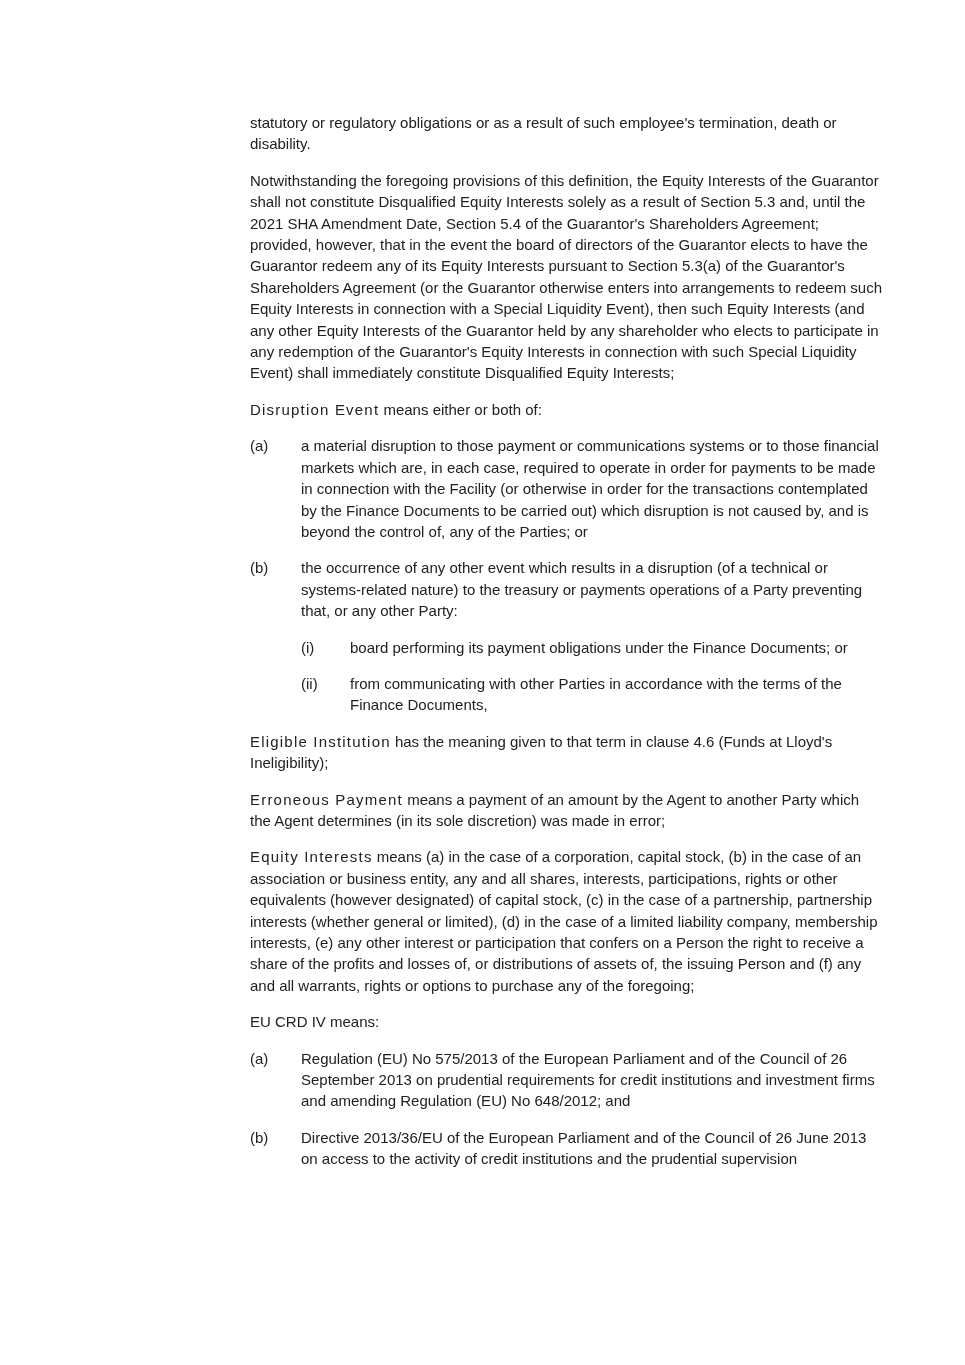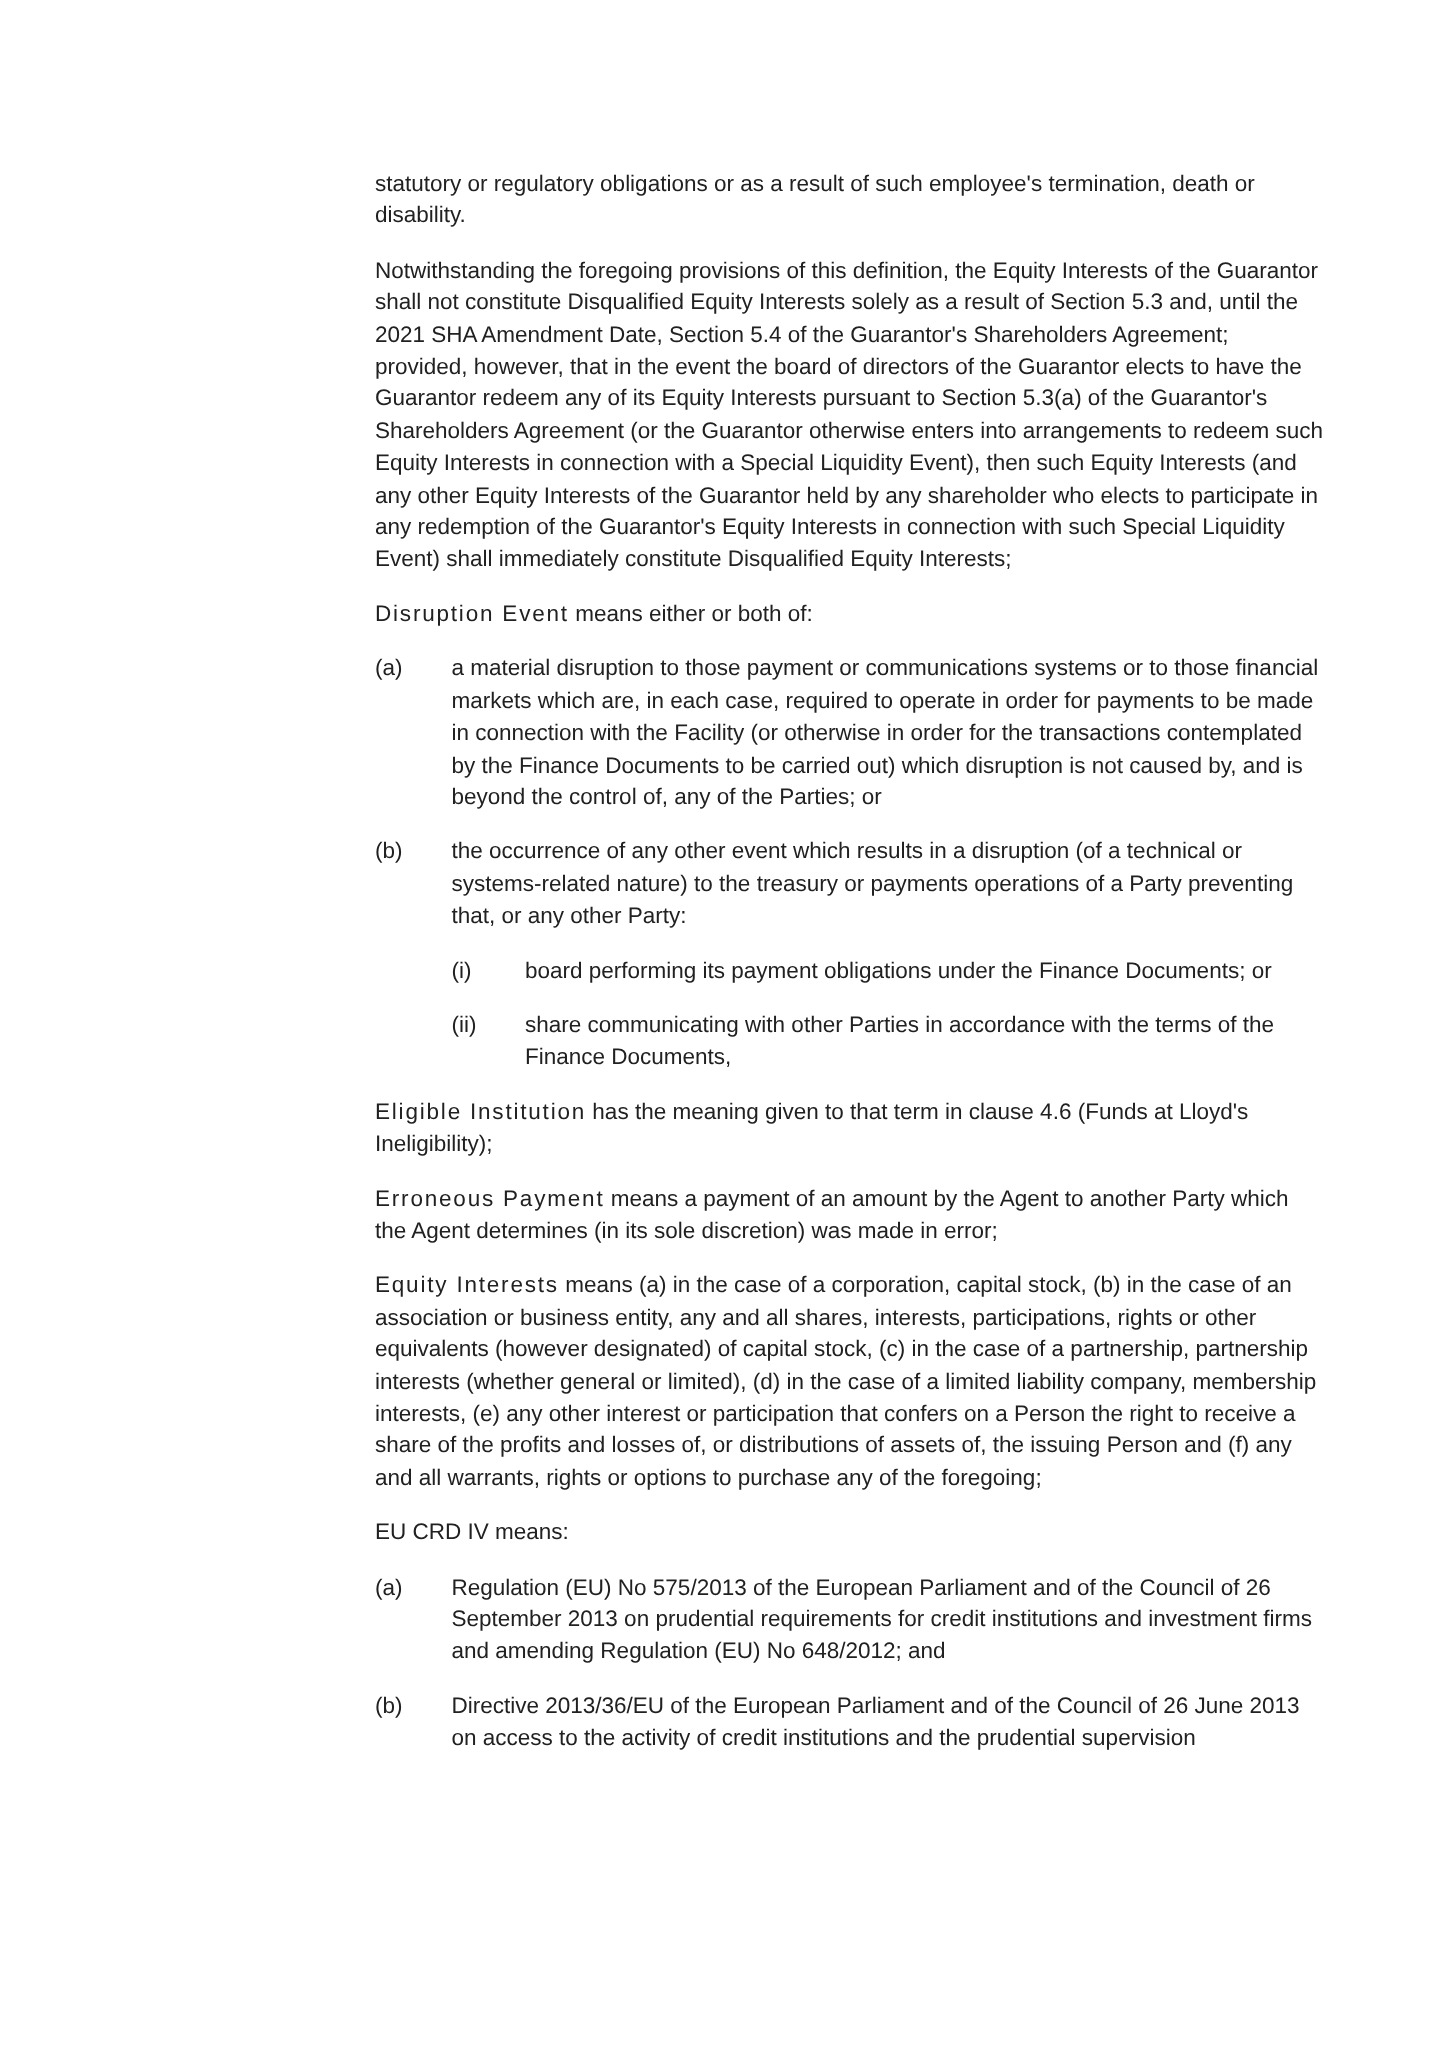--- a/index.html
+++ b/index.html
@@ -86,21 +86,21 @@
       <span class="li-text">the occurrence of any other event which results in a disruption (of a technical or systems-related nature) to the treasury or payments operations of a Party preventing that, or any other Party:</span>
     </div>
 
     <div class="li level2">
       <span class="marker">(i)</span>
       <span class="li-text">board performing its payment obligations under the Finance Documents; or</span>
     </div>
 
     <div class="li level2">
       <span class="marker">(ii)</span>
-      <span class="li-text">share communicating with other Parties in accordance with the terms of the Finance Documents,</span>
+      <span class="li-text">from communicating with other Parties in accordance with the terms of the Finance Documents,</span>
     </div>
 
 
     <p><span class="term">Eligible Institution</span> <span>has the meaning given to that term in clause 4.6 (Funds at Lloyd's Ineligibility);</span></p>
 
     <p><span class="term">Erroneous Payment</span> <span>means a payment of an amount by the Agent to another Party which the Agent determines (in its sole discretion) was made in error;</span></p>
 
     <p><span class="term">Equity Interests</span> <span>means (a) in the case of a corporation, capital stock, (b) in the case of an association or business entity, any and all shares, interests, participations, rights or other equivalents (however designated) of capital stock, (c) in the case of a partnership, partnership interests (whether general or limited), (d) in the case of a limited liability company, membership interests, (e) any other interest or participation that confers on a Person the right to receive a share of the profits and losses of, or distributions of assets of, the issuing Person and (f) any and all warrants, rights or options to purchase any of the foregoing;</span></p>
 
     <p><span>EU CRD IV</span> <span>means:</span></p>

